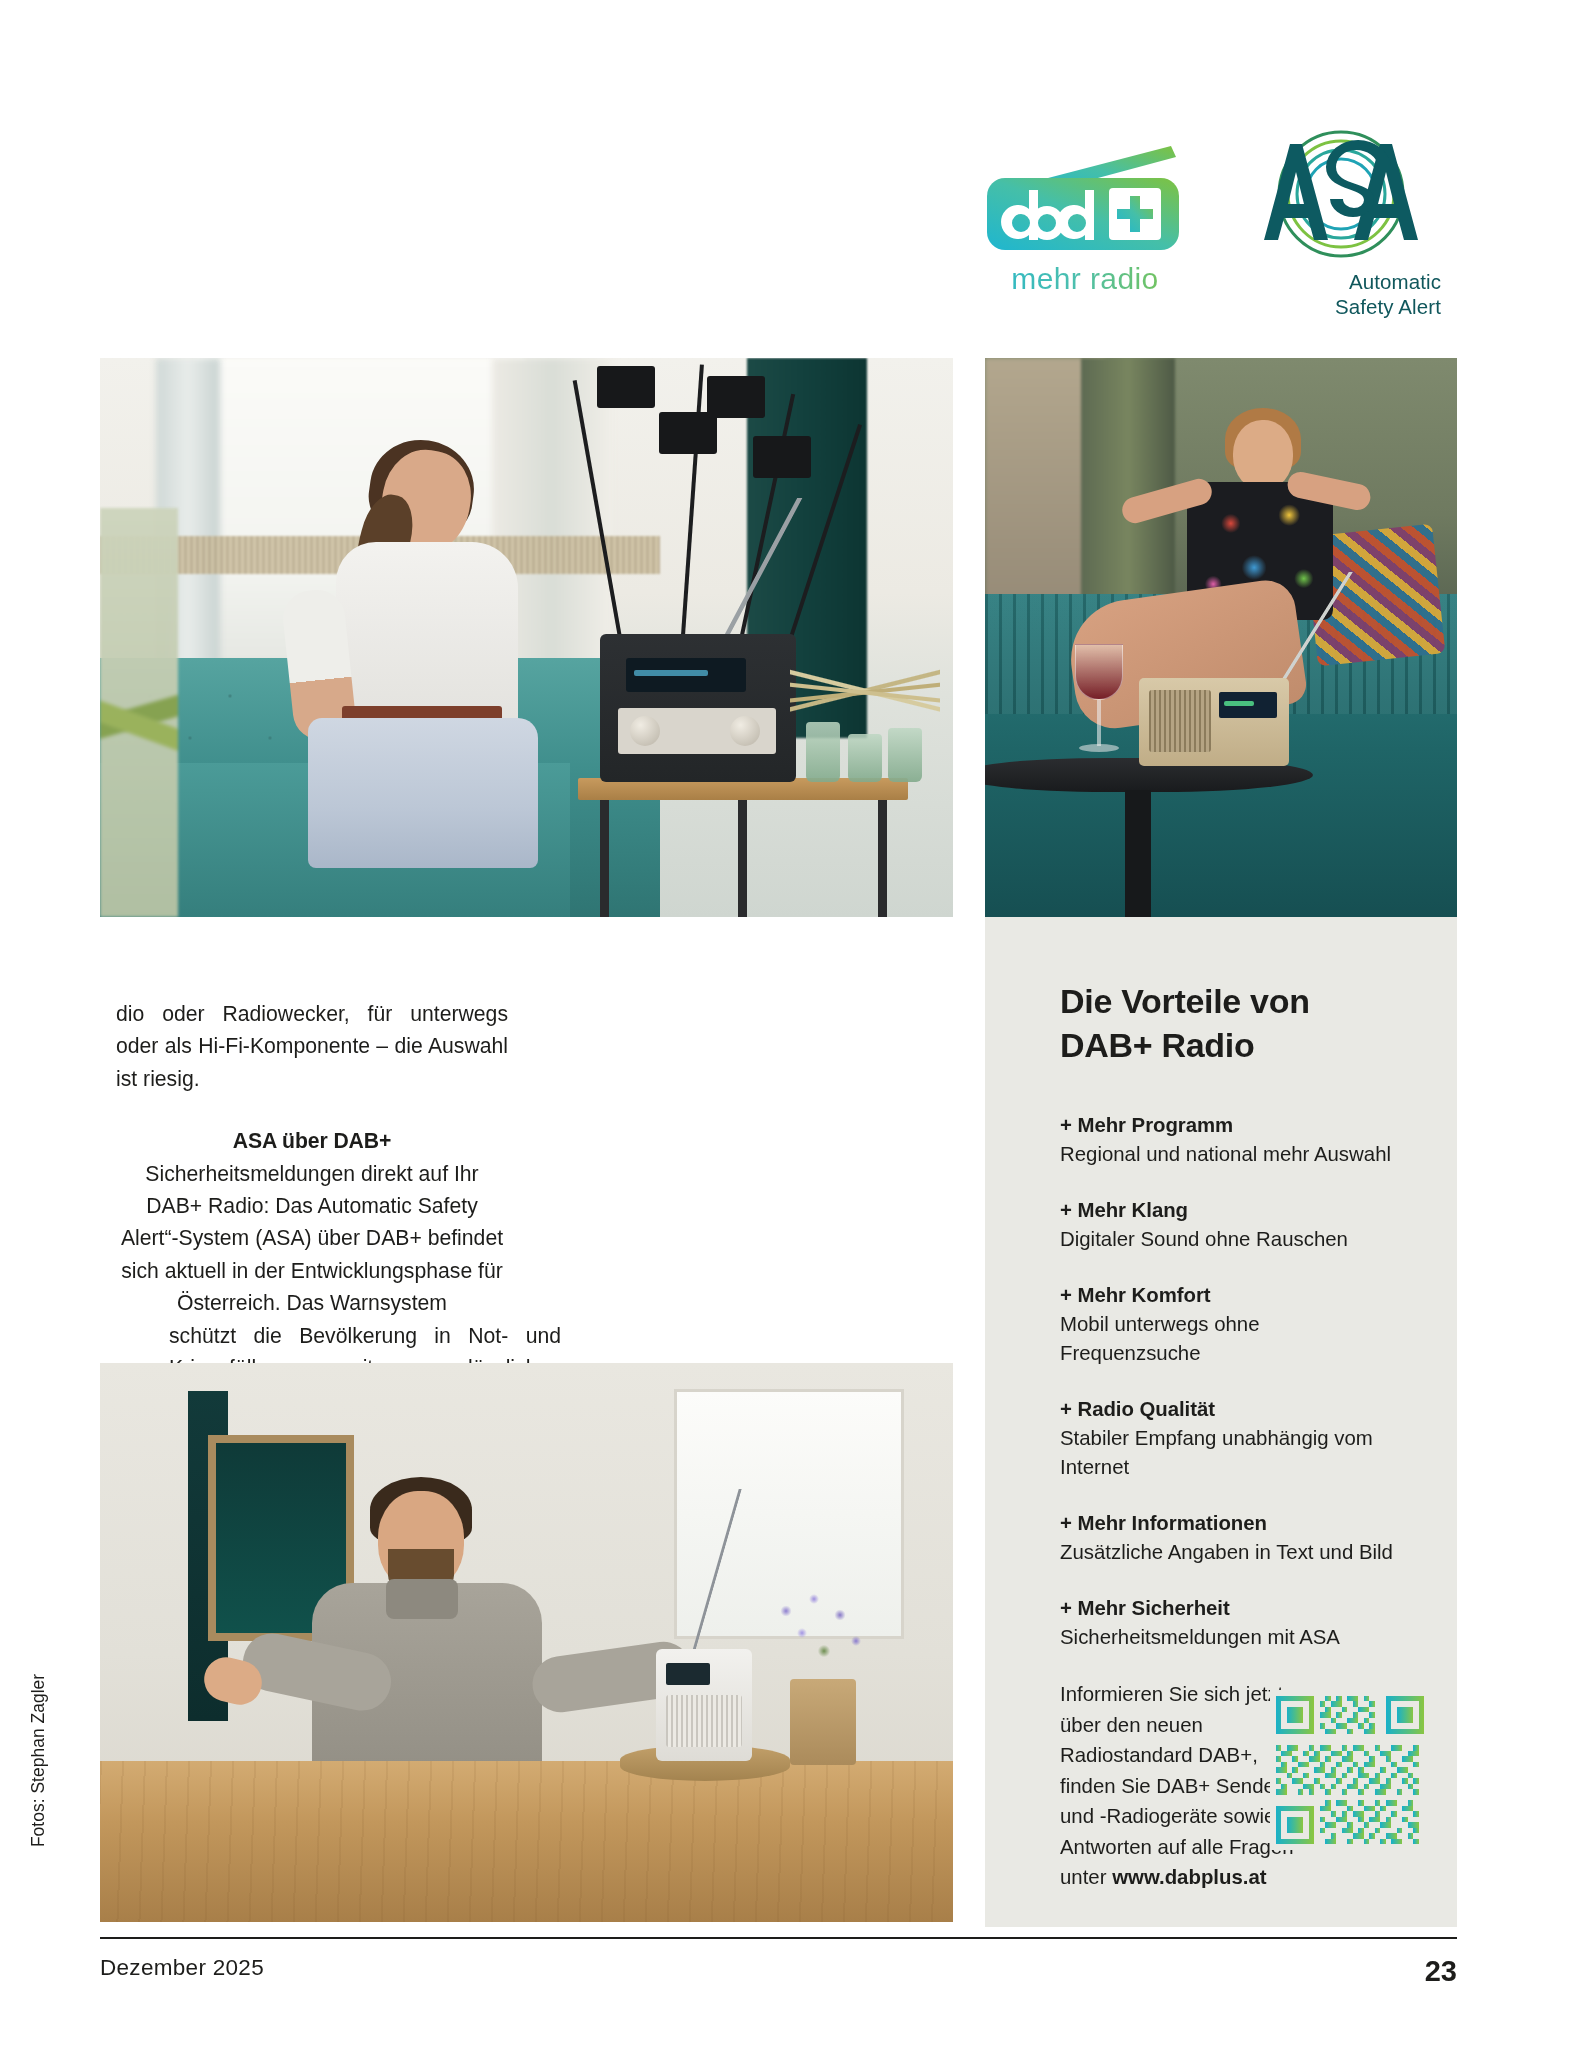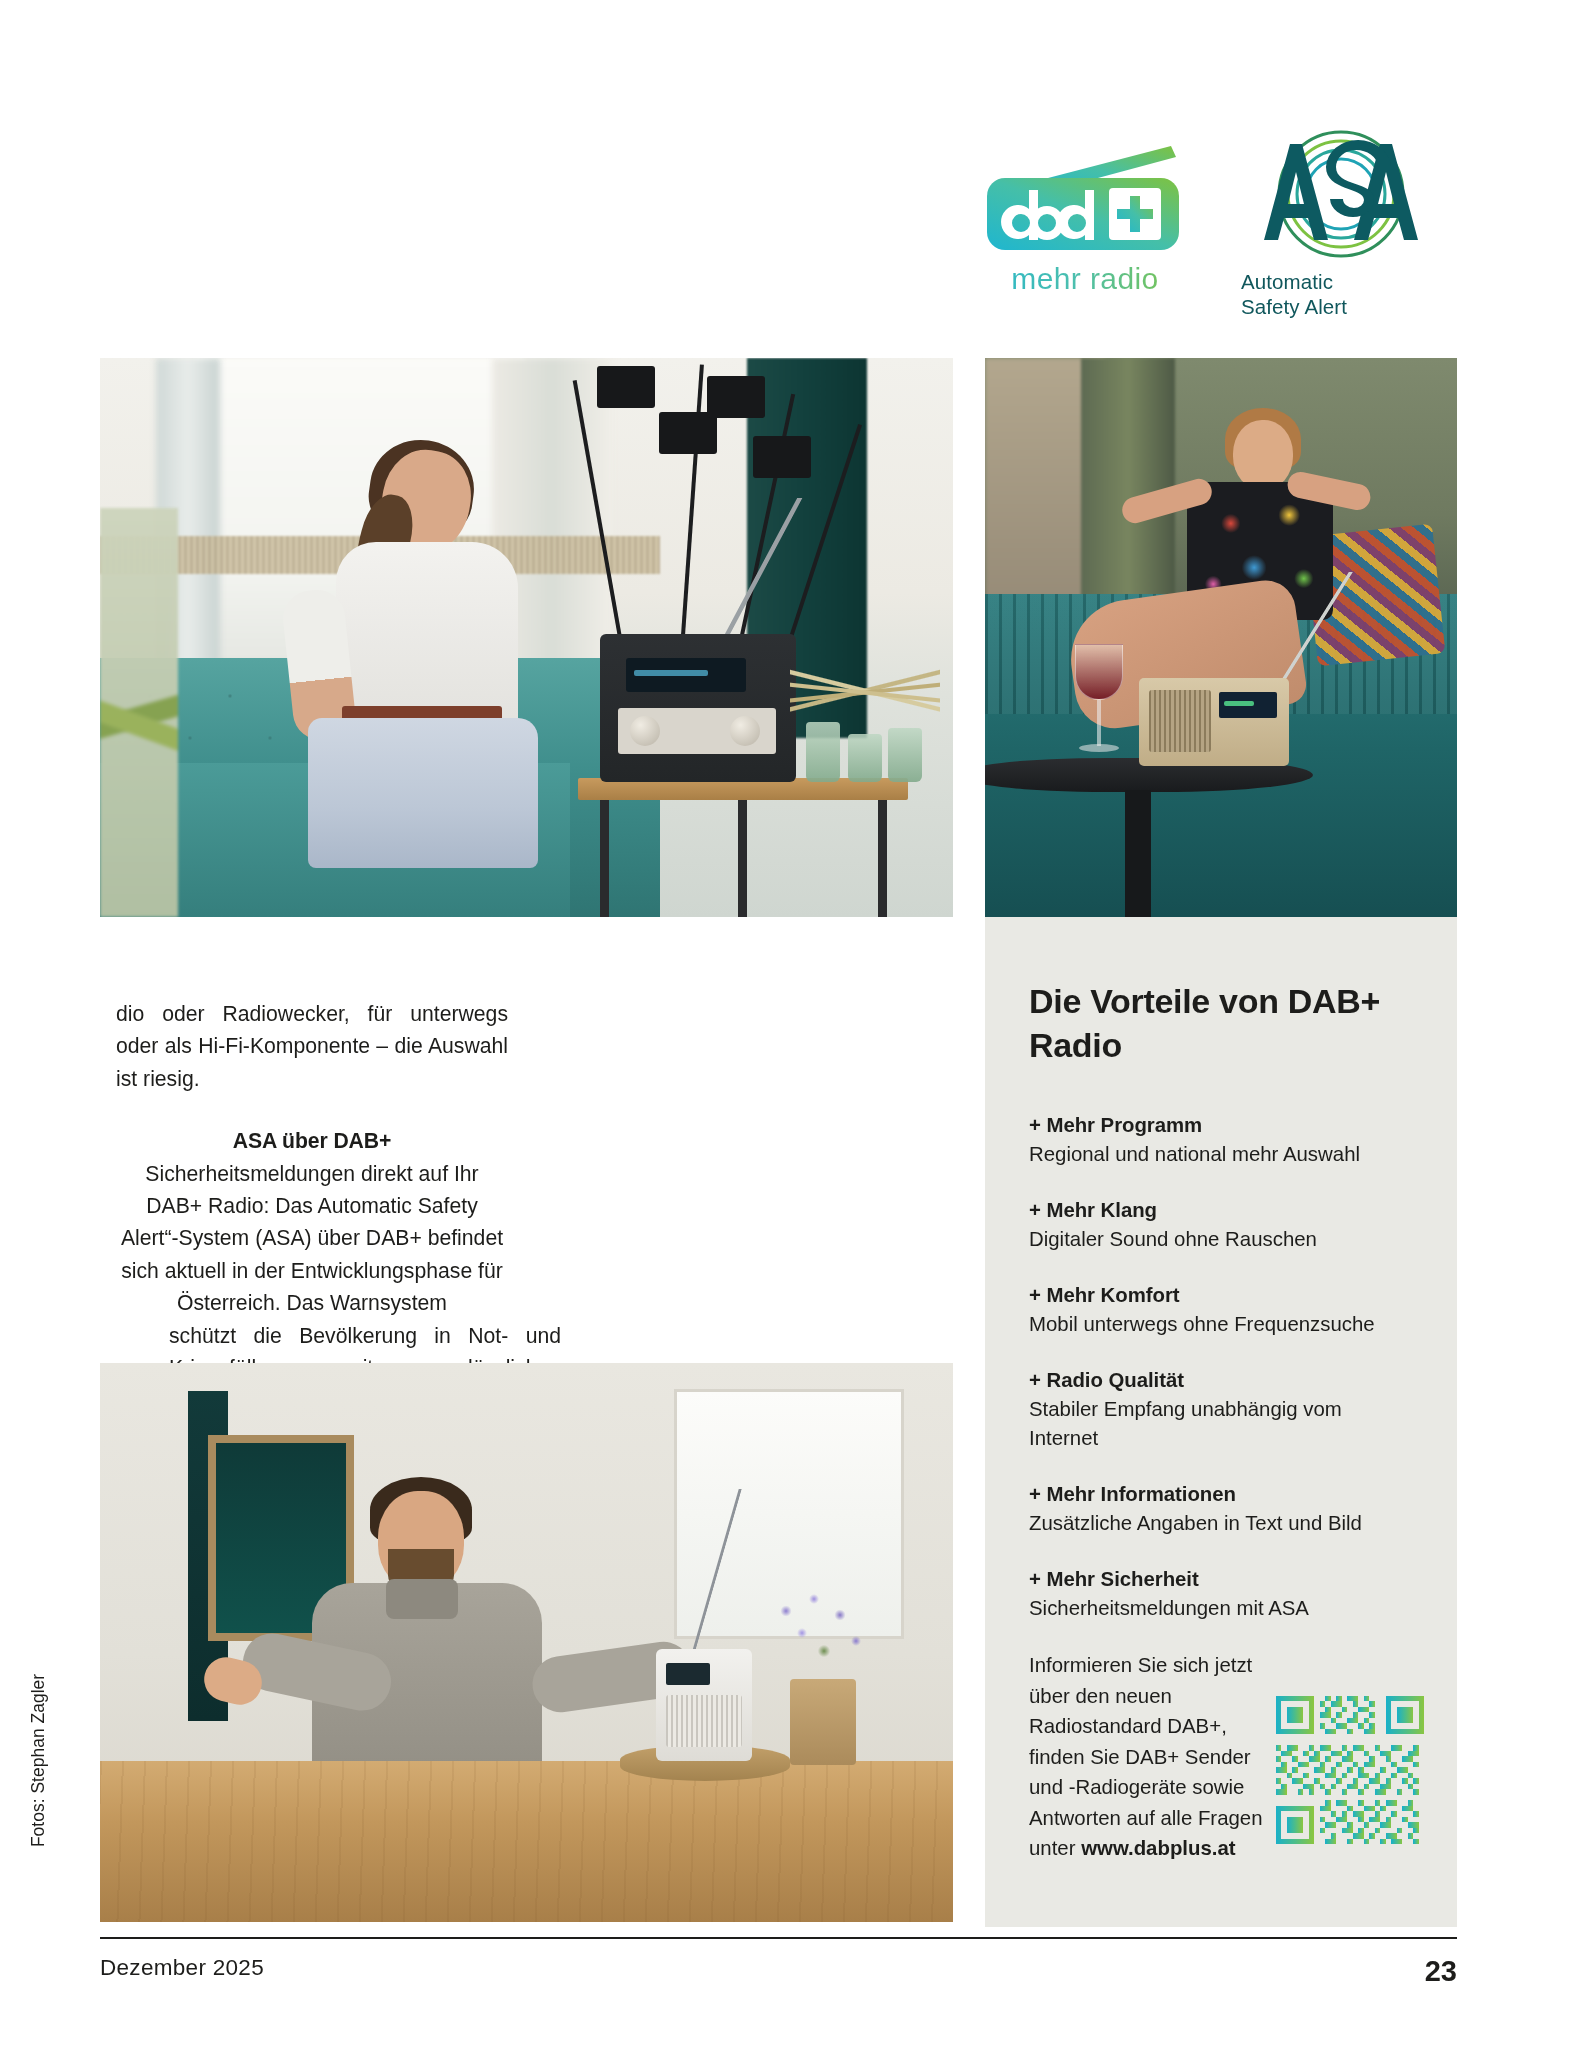--- a/index.html
+++ b/index.html
@@ -35,21 +35,21 @@
     font-size: 30px;
     font-weight: 400;
     letter-spacing: 0.4px;
     text-align: center;
     background: linear-gradient(90deg, #2ab7c8 0%, #4cbfae 45%, #7ec44a 100%);
     -webkit-background-clip: text;
     background-clip: text;
     color: transparent;
   }
 
-  .asa-logo-wrap { width: 200px; text-align: left; }
+  .asa-logo-wrap { width: 200px; text-align: right; }
   .asa-mark { width: 178px; height: 140px; margin: 0 auto; display: block; }
   .asa-sub {
     margin-top: 2px;
     font-size: 20.5px;
     line-height: 1.2;
     color: #10575c;
     letter-spacing: 0.1px;
   }
 
   
@@ -447,21 +447,21 @@
     text-align: left;
     letter-spacing: -0.1px;
   }
 
   
   .sidebar {
     position: absolute;
     left: 985px; top: 917px;
     width: 472px; height: 1010px;
     background: #e9e9e4;
-    padding: 62px 52px 0 44px;
+    padding: 62px 52px 0 75px;
   }
   .sb-title {
     font-size: 34px;
     font-weight: bold;
     line-height: 44px;
     letter-spacing: -0.3px;
     color: #1d1d1b;
     margin-bottom: 44px;
   }
   .benefit { margin-bottom: 27px; }

